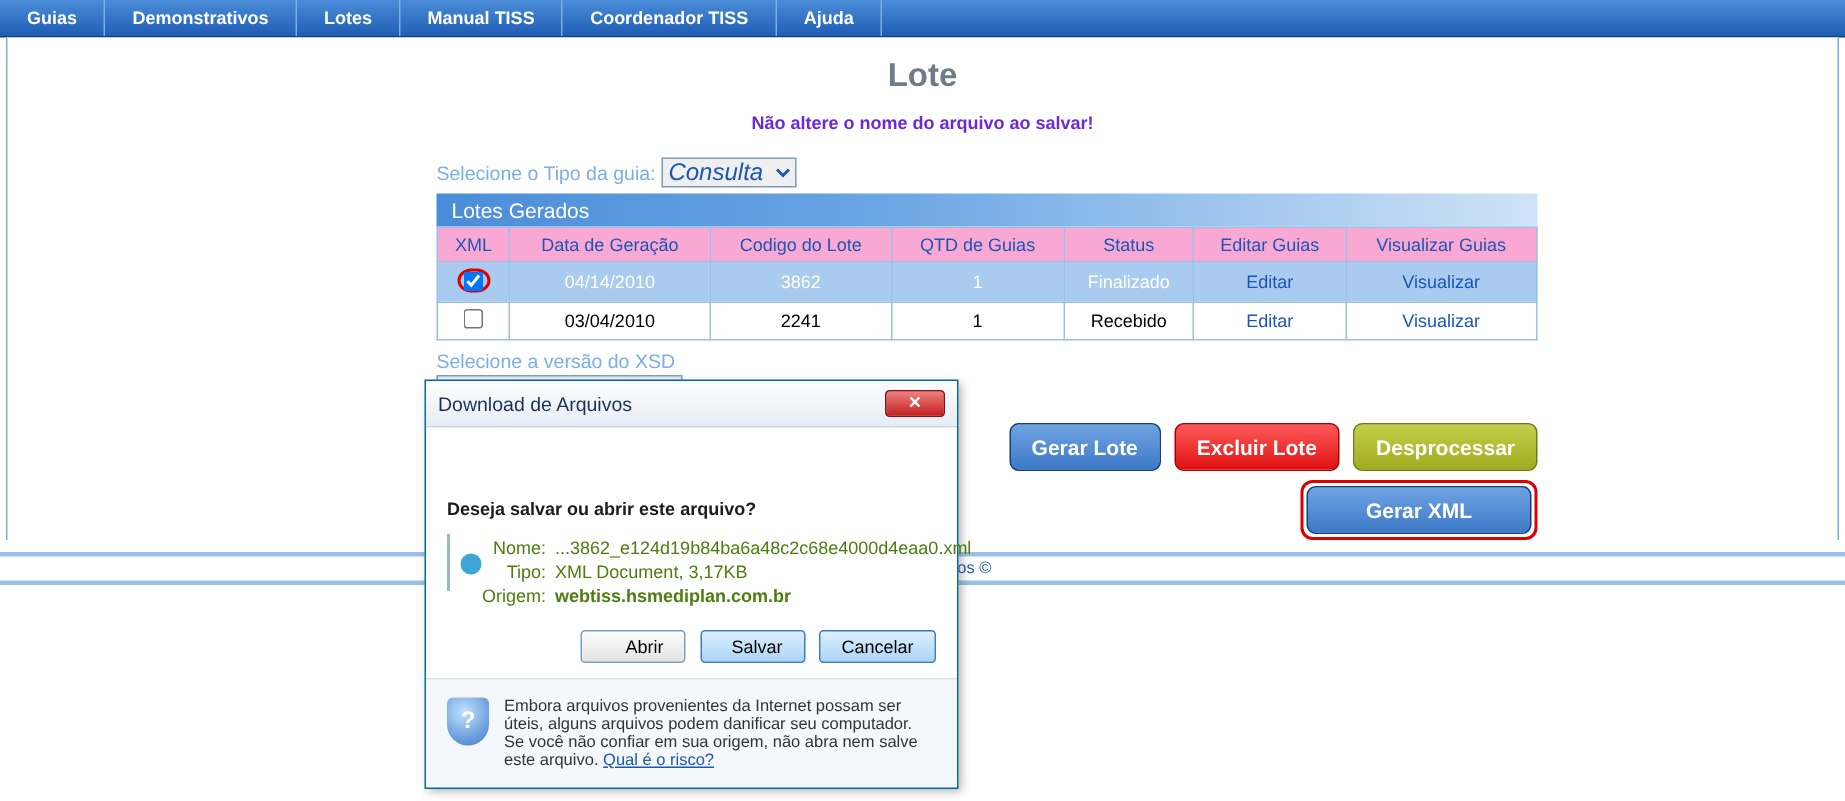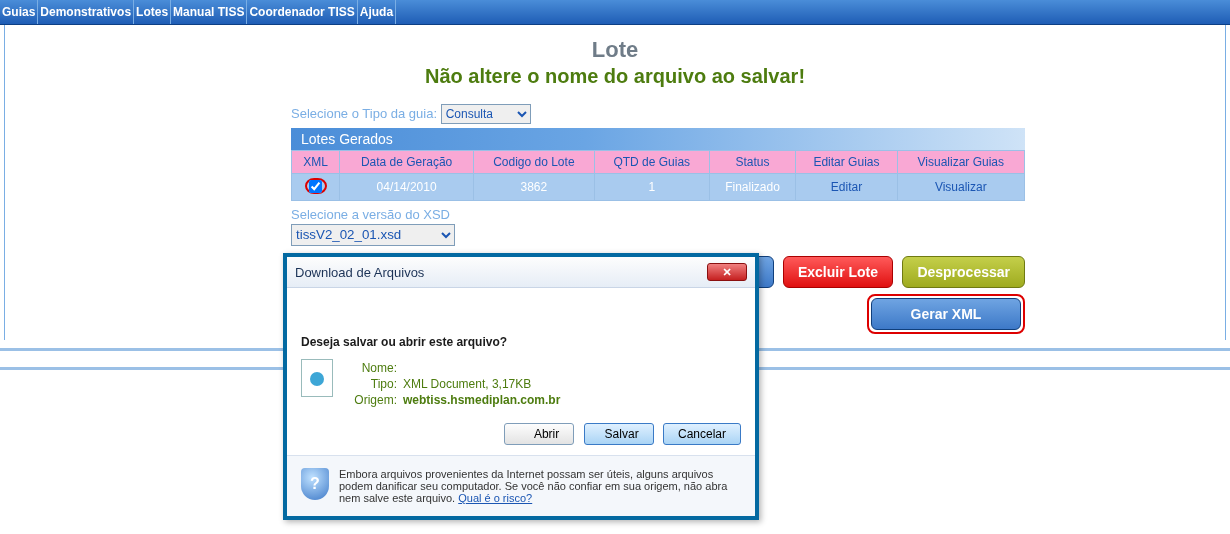--- a/index.html
+++ b/index.html
@@ -14,21 +14,21 @@
       background: linear-gradient(#4a8dd8, #1f5db5);
       height: 25px;
       display: flex;
       align-items: stretch;
       border-bottom: 1px solid #0d3f84;
     }
     .menubar .tab {
       color: #fff;
       font-weight: bold;
       font-size: 12px;
-      padding: 0 2px;
+      padding: 0 18px;
       display: flex;
       align-items: center;
       border-right: 1px solid #7aaee4;
       cursor: pointer;
     }
     
     .content-frame {
       margin: 0 4px;
       border: 1px solid #7aaee4;
       border-top: none;
@@ -39,36 +39,37 @@
       padding-top: 12px;
     }
     .page-title {
       text-align: center;
       color: #6f7c88;
       font-weight: bold;
       font-size: 22px;
     }
     .page-subtitle {
       text-align: center;
-      color: #4d7c0f;
+      color: #6d28d9;
       font-weight: bold;
-      font-size: 20px;
-      margin-top: 2px;
+      font-size: 12px;
+      margin-top: 12px;
     }
     .form-row {
       margin: 16px 0 4px 286px;
       color: #7aaee4;
       font-size: 13px;
     }
     .form-row select {
       color: #1b56b3;
       border: 1px solid #7f9db9;
-      font-size: 12px;
+      font-size: 16px;
       width: 90px;
       height: 20px;
+      font-style: italic;
     }
     .lots-panel {
       margin: 0 200px 0 286px;
     }
     .panel-header {
       background: linear-gradient(90deg, #4a8dd8 0%, #6aa5e4 40%, #cfe3f7 100%);
       color: #fff;
       font-weight: normal;
       font-size: 14px;
       padding: 3px 10px;
@@ -156,22 +157,22 @@
       color: #1b56b3;
       font-size: 11px;
       padding: 2px 0;
     }
 
     
     .dialog {
       position: absolute;
       left: 283px;
       top: 253px;
-      width: 476px;
-      border: 4px solid #0369a1;
+      width: 356px;
+      border: 1px solid #0369a1;
       box-shadow: 2px 2px 6px rgba(0,0,0,.3);
       background: #f4f7fb;
       z-index: 100;
     }
     .dlg-title {
       background: linear-gradient(#fdfdfd,#e6edf6);
       border-bottom: 1px solid #c9d5e6;
       padding: 6px 8px;
       font-size: 13px;
       color: #1b3256;
@@ -293,20 +294,29 @@
           <td><span class="checkbox-circ">
                 <input type="checkbox" checked="" style="">
               </span></td>
           <td>04/14/2010</td>
           <td>3862</td>
           <td>1</td>
           <td>Finalizado</td>
           <td><a href="#">Editar</a></td>
           <td><a href="#">Visualizar</a></td>
         </tr>
+        <tr>
+          <td><input type="checkbox" style=""></td>
+          <td>03/04/2010</td>
+          <td>2241</td>
+          <td>1</td>
+          <td>Recebido</td>
+          <td><a href="#">Editar</a></td>
+          <td><a href="#">Visualizar</a></td>
+        </tr>
       </tbody>
     </table>
   </div>
 
   <div class="xsd-row">
     <span>Selecione a versão do XSD</span>
     <select>
       <option>tissV2_02_01.xsd</option>
     </select>
   </div>
@@ -329,20 +339,21 @@
     <span>Download de Arquivos</span>
     <span class="dlg-close">✕</span>
   </div>
   <div class="dlg-body">
     <div class="dlg-q">Deseja salvar ou abrir este arquivo?</div>
     <div class="dlg-file">
       <div class="file-icon"></div>
       <div class="file-details">
         <div>
             <span class="lbl">Nome:</span>
+            <span class="val">...3862_e124d19b84ba6a48c2c68e4000d4eaa0.xml</span>
           </div>
         <div>
             <span class="lbl">Tipo:</span>
             <span class="val">XML Document, 3,17KB</span>
           </div>
         <div>
             <span class="lbl">Origem:</span>
             <span class="val"><b>webtiss.hsmediplan.com.br</b></span>
           </div>
       </div>

